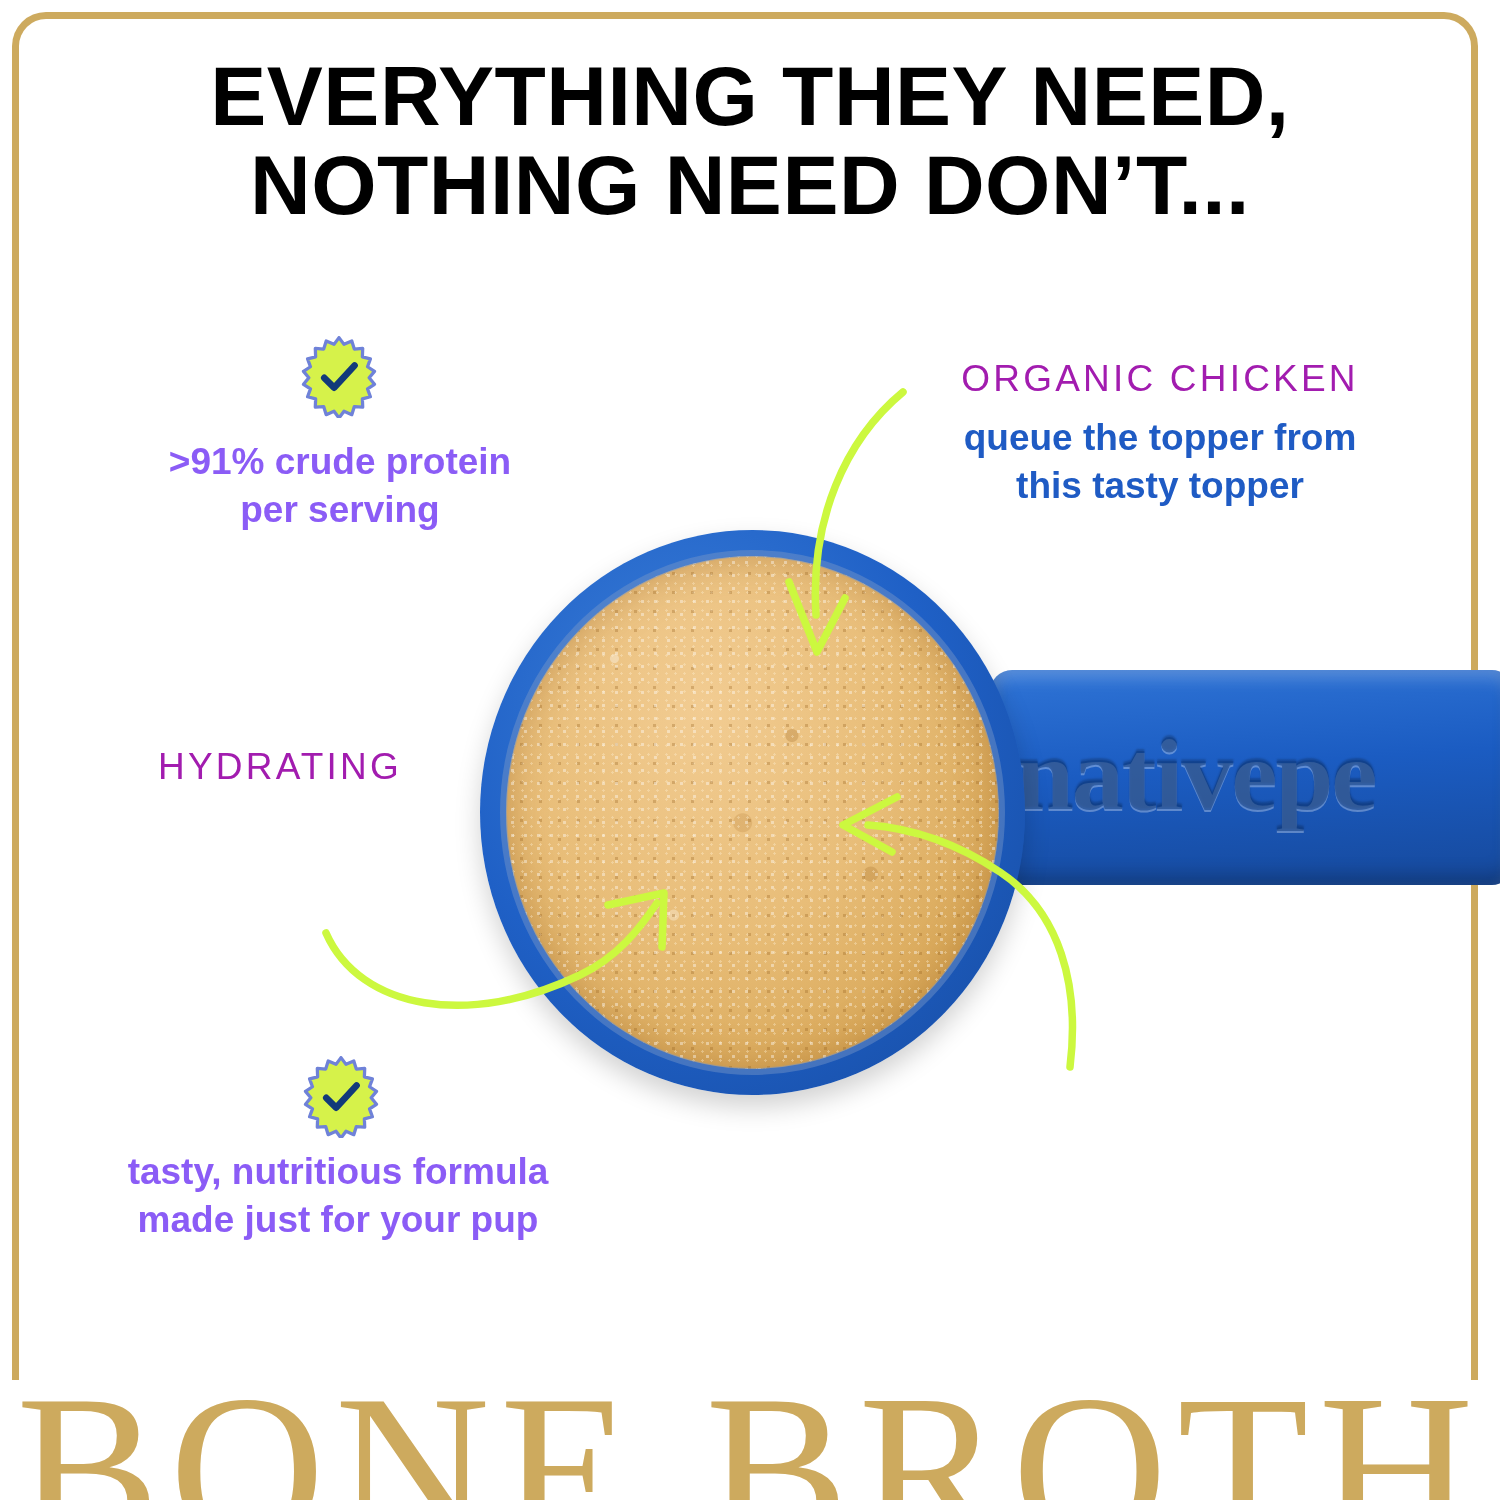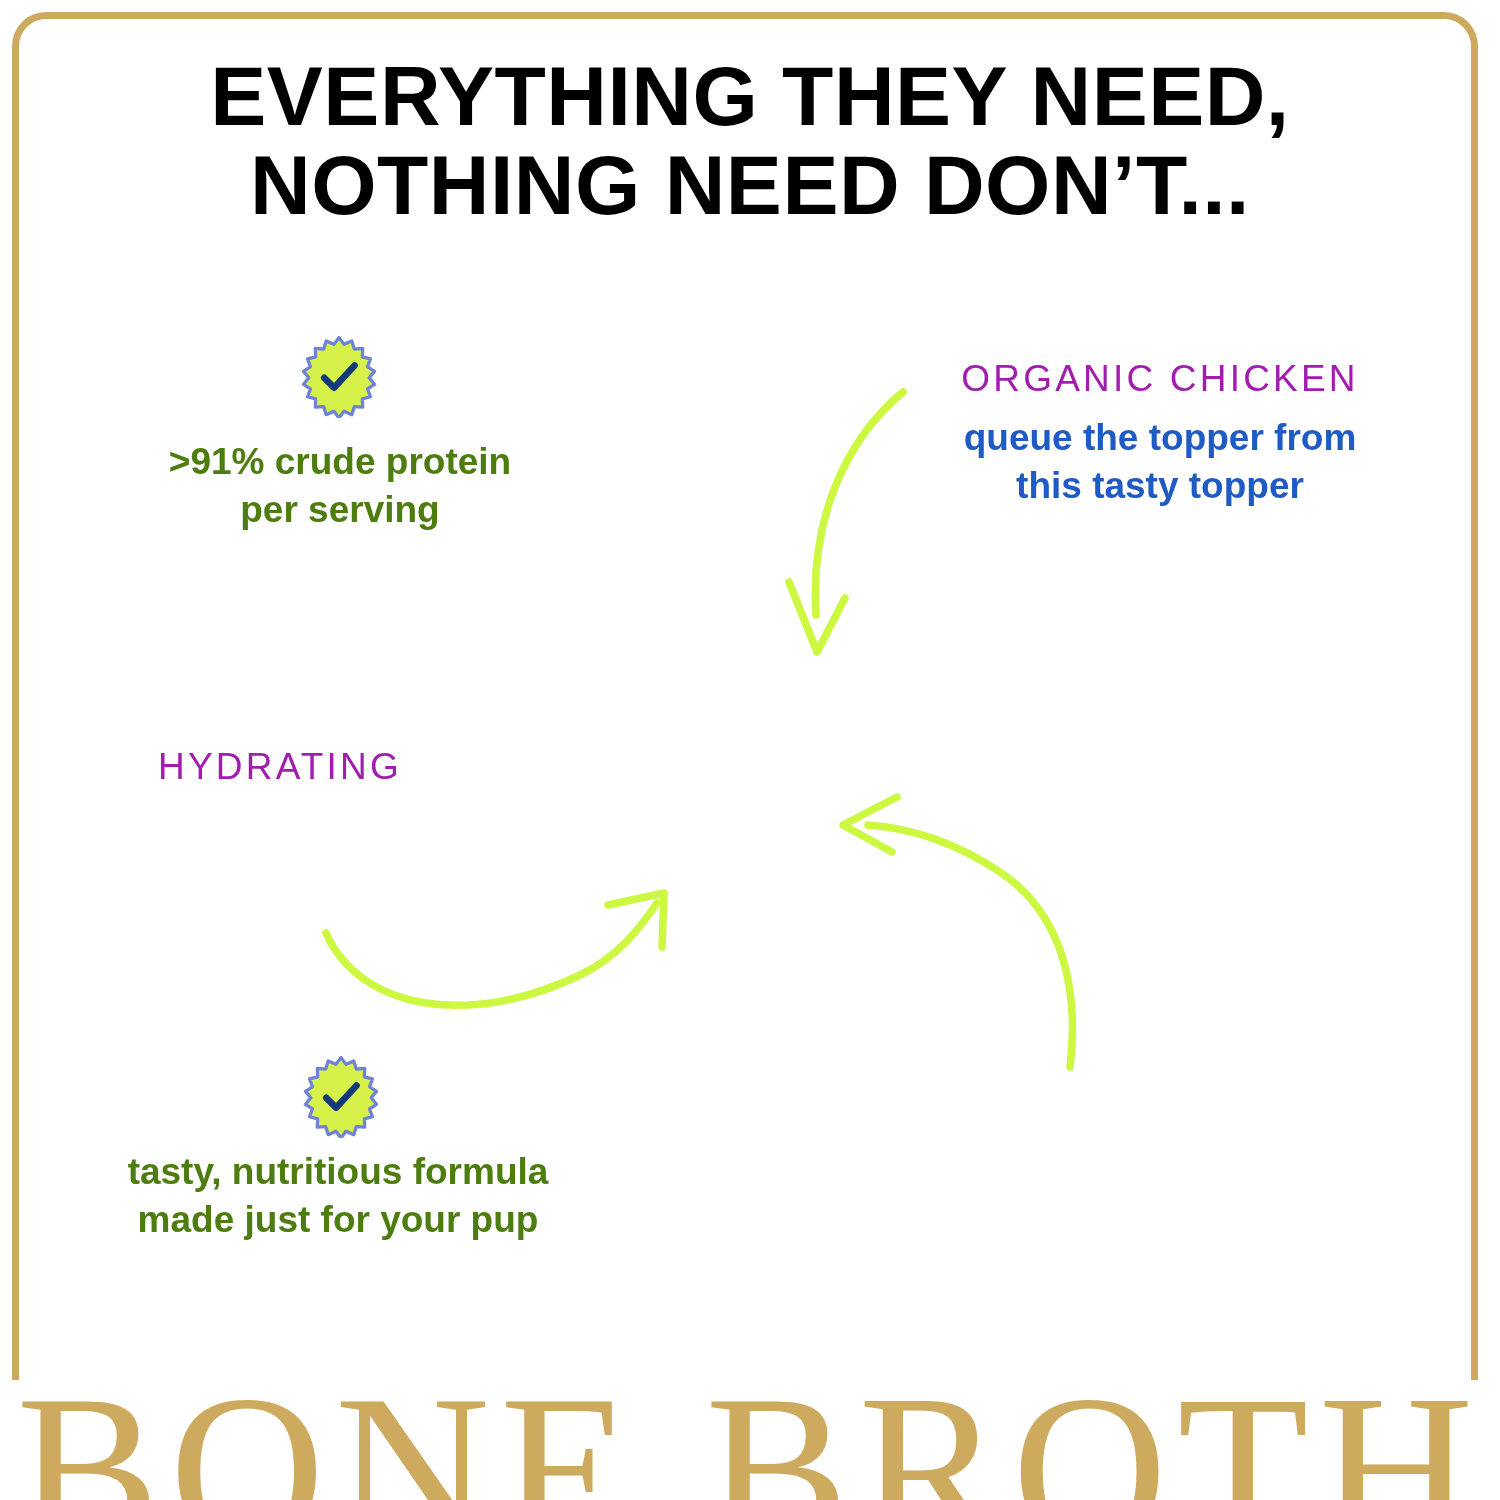--- a/index.html
+++ b/index.html
@@ -77,21 +77,21 @@
   .badge-feature {
     position: absolute;
     text-align: center;
     color: #1f5bc4;
   }
   .badge-feature .bf-body {
     font-family: "Liberation Sans", sans-serif;
     font-weight: 700;
     font-size: 37px;
     line-height: 1.30;
-    color: #4d7c0f;
+    color: #8b5cf6;
   }
   .badge-feature .bf-body span { display: block; }
 
   
   .badge {
     position: absolute;
     width: 82px;
     height: 82px;
   }
   .badge svg { display: block; width: 82px; height: 82px; }
@@ -213,20 +213,32 @@
 
 <div id="page">
 
   <div id="gold-frame"></div>
 
   <div id="headline">
     <span class="hl-line">EVERYTHING THEY NEED,</span>
     <span class="hl-line">NOTHING NEED DON’T...</span>
   </div>
 
+  <div id="scoop">
+
+    <div id="scoop-handle">
+      <div id="handle-emboss">nativepe</div>
+    </div>
+
+    <div id="scoop-bowl">
+      <div id="scoop-powder"></div>
+      <div id="bowl-rim"></div>
+    </div>
+
+  </div>
 
   <svg id="arrows" viewBox="0 0 1500 1500">
     <defs>
       <style>
         .arw { fill: none; stroke: #ccf83f; stroke-width: 7.5; stroke-linecap: round; }
         .arwhead { fill: none; stroke: #ccf83f; stroke-width: 7.5; stroke-linecap: round; stroke-linejoin: round; }
       </style>
     </defs>
 
     <g>

